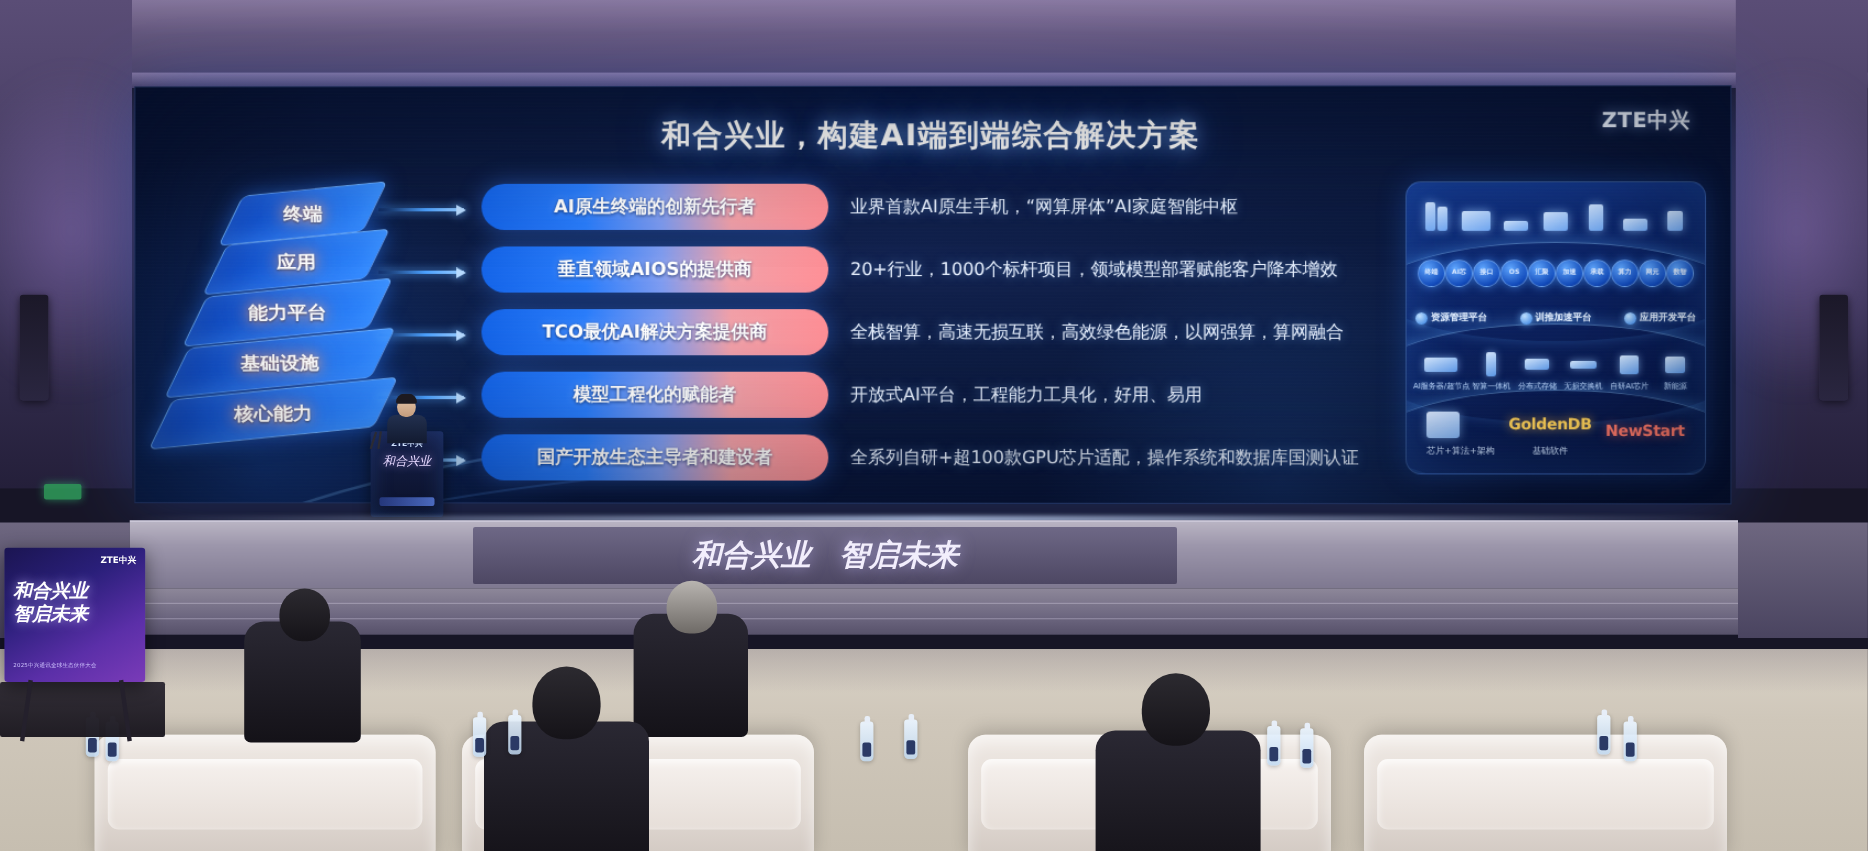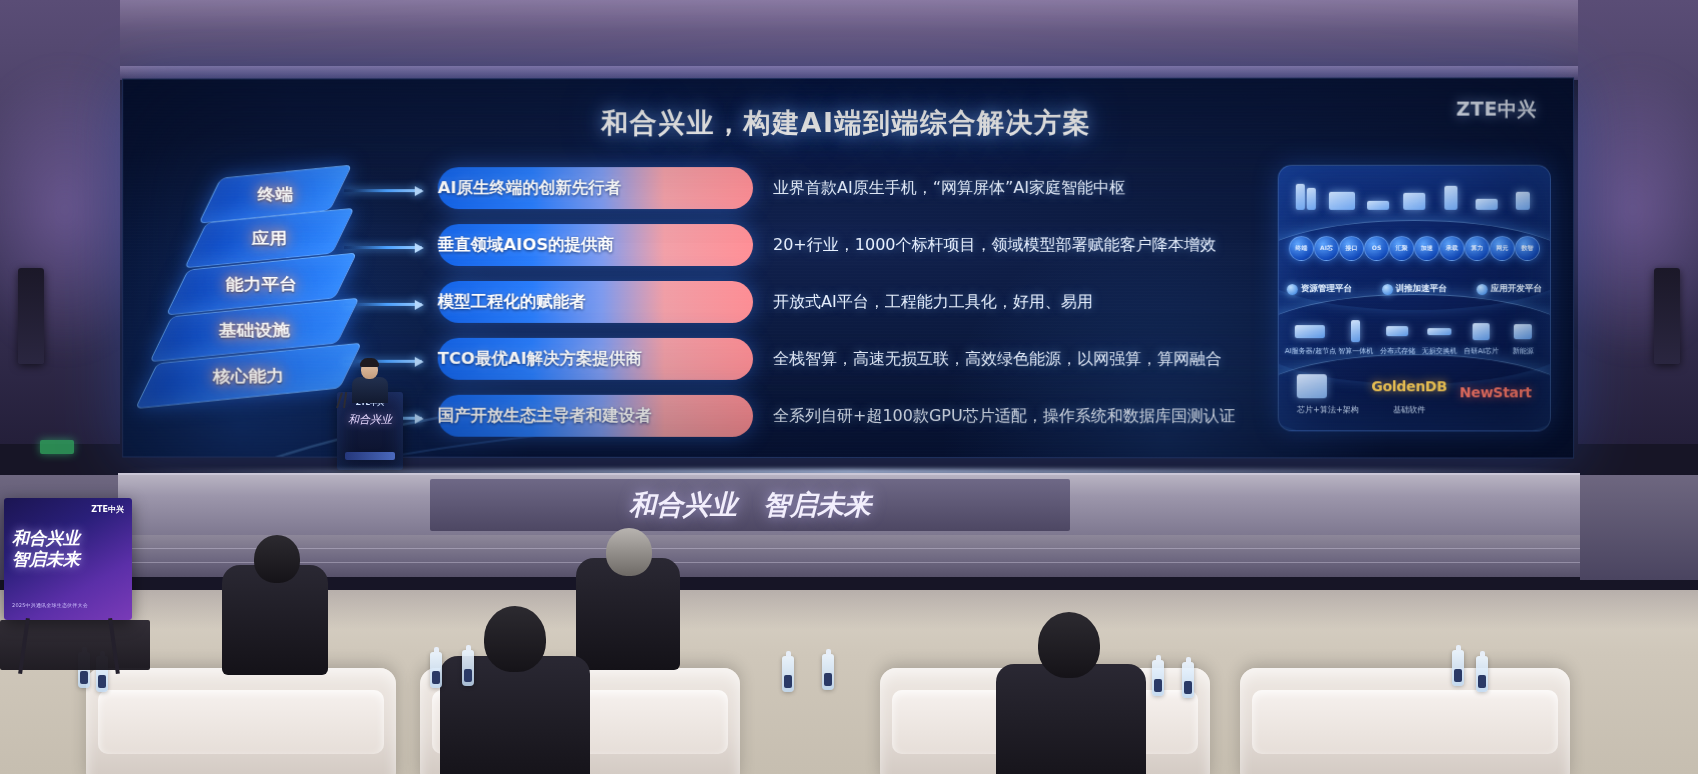--- a/index.html
+++ b/index.html
@@ -130,21 +130,21 @@
     filter:drop-shadow(0 0 5px rgba(120,190,255,.9));
   }
 
   
   .rows{ position:absolute; left:316px; top:88px; right:298px; }
   .row{ position:relative; height:46px; margin-bottom:11px; }
   .capsule{
     position:absolute; left:0; top:0; width:316px; height:42px;
     border-radius:21px;
     background:linear-gradient(90deg,#1464e8 0%, #2a7dfb 30%, #7f9cf0 52%, #f2a0a8 72%, #ff8f96 100%);
-    display:flex; align-items:center; justify-content:flex-start;
+    display:flex; align-items:center; justify-content:center;
     box-shadow:0 0 22px rgba(60,130,255,.45);
   }
   .capsule span{
     color:#ffffff; font-size:16.5px; font-weight:bold; white-space:nowrap;
     text-shadow:0 1px 3px rgba(0,30,90,.8), 0 0 10px rgba(255,255,255,.25);
   }
   .desc{
     position:absolute; left:336px; top:0; height:42px;
     display:flex; align-items:center;
     color:#e8f1ff; font-size:16px; white-space:nowrap;
@@ -384,30 +384,30 @@
 
     <div class="row">
       <div class="capsule">
           <span>垂直领域AIOS的提供商</span>
         </div>
       <div class="desc">20+行业，1000个标杆项目，领域模型部署赋能客户降本增效</div>
     </div>
 
     <div class="row">
       <div class="capsule">
-          <span>模型工程化的赋能者</span>
-        </div>
-      <div class="desc">开放式AI平台，工程能力工具化，好用、易用</div>
+          <span>TCO最优AI解决方案提供商</span>
+        </div>
+      <div class="desc">全栈智算，高速无损互联，高效绿色能源，以网强算，算网融合</div>
     </div>
 
     <div class="row">
       <div class="capsule">
-          <span>TCO最优AI解决方案提供商</span>
-        </div>
-      <div class="desc">全栈智算，高速无损互联，高效绿色能源，以网强算，算网融合</div>
+          <span>模型工程化的赋能者</span>
+        </div>
+      <div class="desc">开放式AI平台，工程能力工具化，好用、易用</div>
     </div>
 
     <div class="row">
       <div class="capsule">
           <span>国产开放生态主导者和建设者</span>
         </div>
       <div class="desc">全系列自研+超100款GPU芯片适配，操作系统和数据库国测认证</div>
     </div>
 
   </div>

